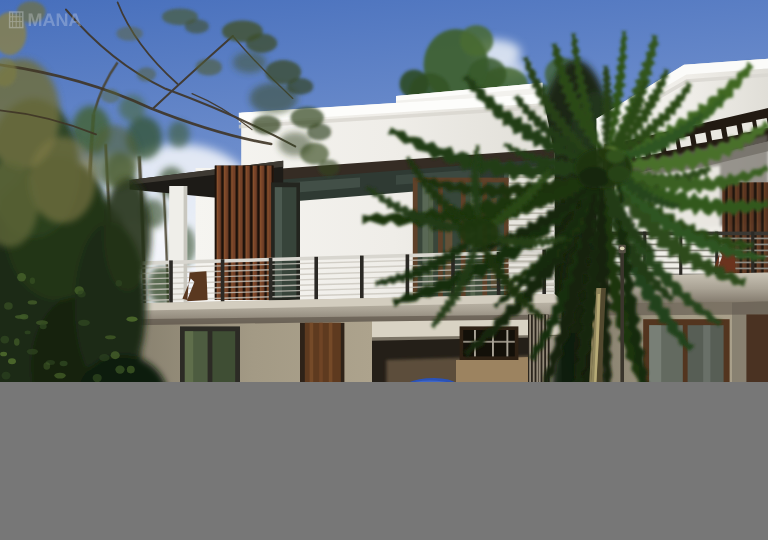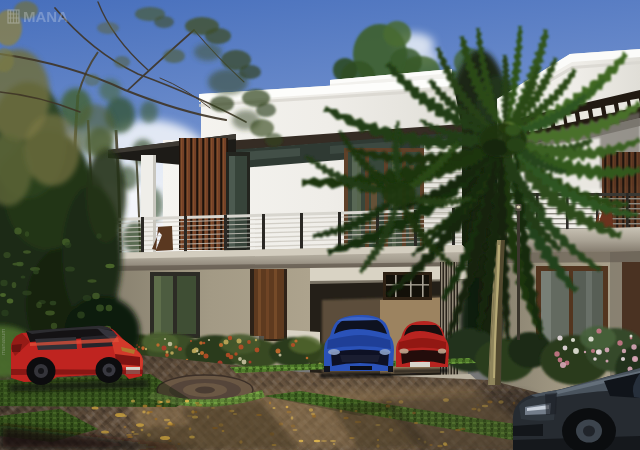--- a/index.html
+++ b/index.html
@@ -1,14 +1,14 @@
 <!DOCTYPE html>
 <html><head><meta charset="utf-8"><style>
 html,body{margin:0;padding:0;background:#777;}
-#scene{width:640px;height:450px;overflow:hidden;position:relative;font-family:"Liberation Sans", sans-serif;text-decoration:underline;}
+#scene{width:640px;height:318px;overflow:hidden;position:relative;font-family:"Liberation Sans", sans-serif;text-decoration:underline;}
 </style></head><body>
 
 <div id="scene">
 <svg width="640" height="450" viewBox="0 0 640 450" xmlns="http://www.w3.org/2000/svg">
 <defs>
 <linearGradient id="sky" x1="0" y1="0" x2="0.22" y2="1">
 <stop offset="0" stop-color="#476fbc"></stop>
           <stop offset="0.45" stop-color="#6f8fcd"></stop>
           <stop offset="0.8" stop-color="#97acd8"></stop>
           <stop offset="1" stop-color="#b2c1e2"></stop>

